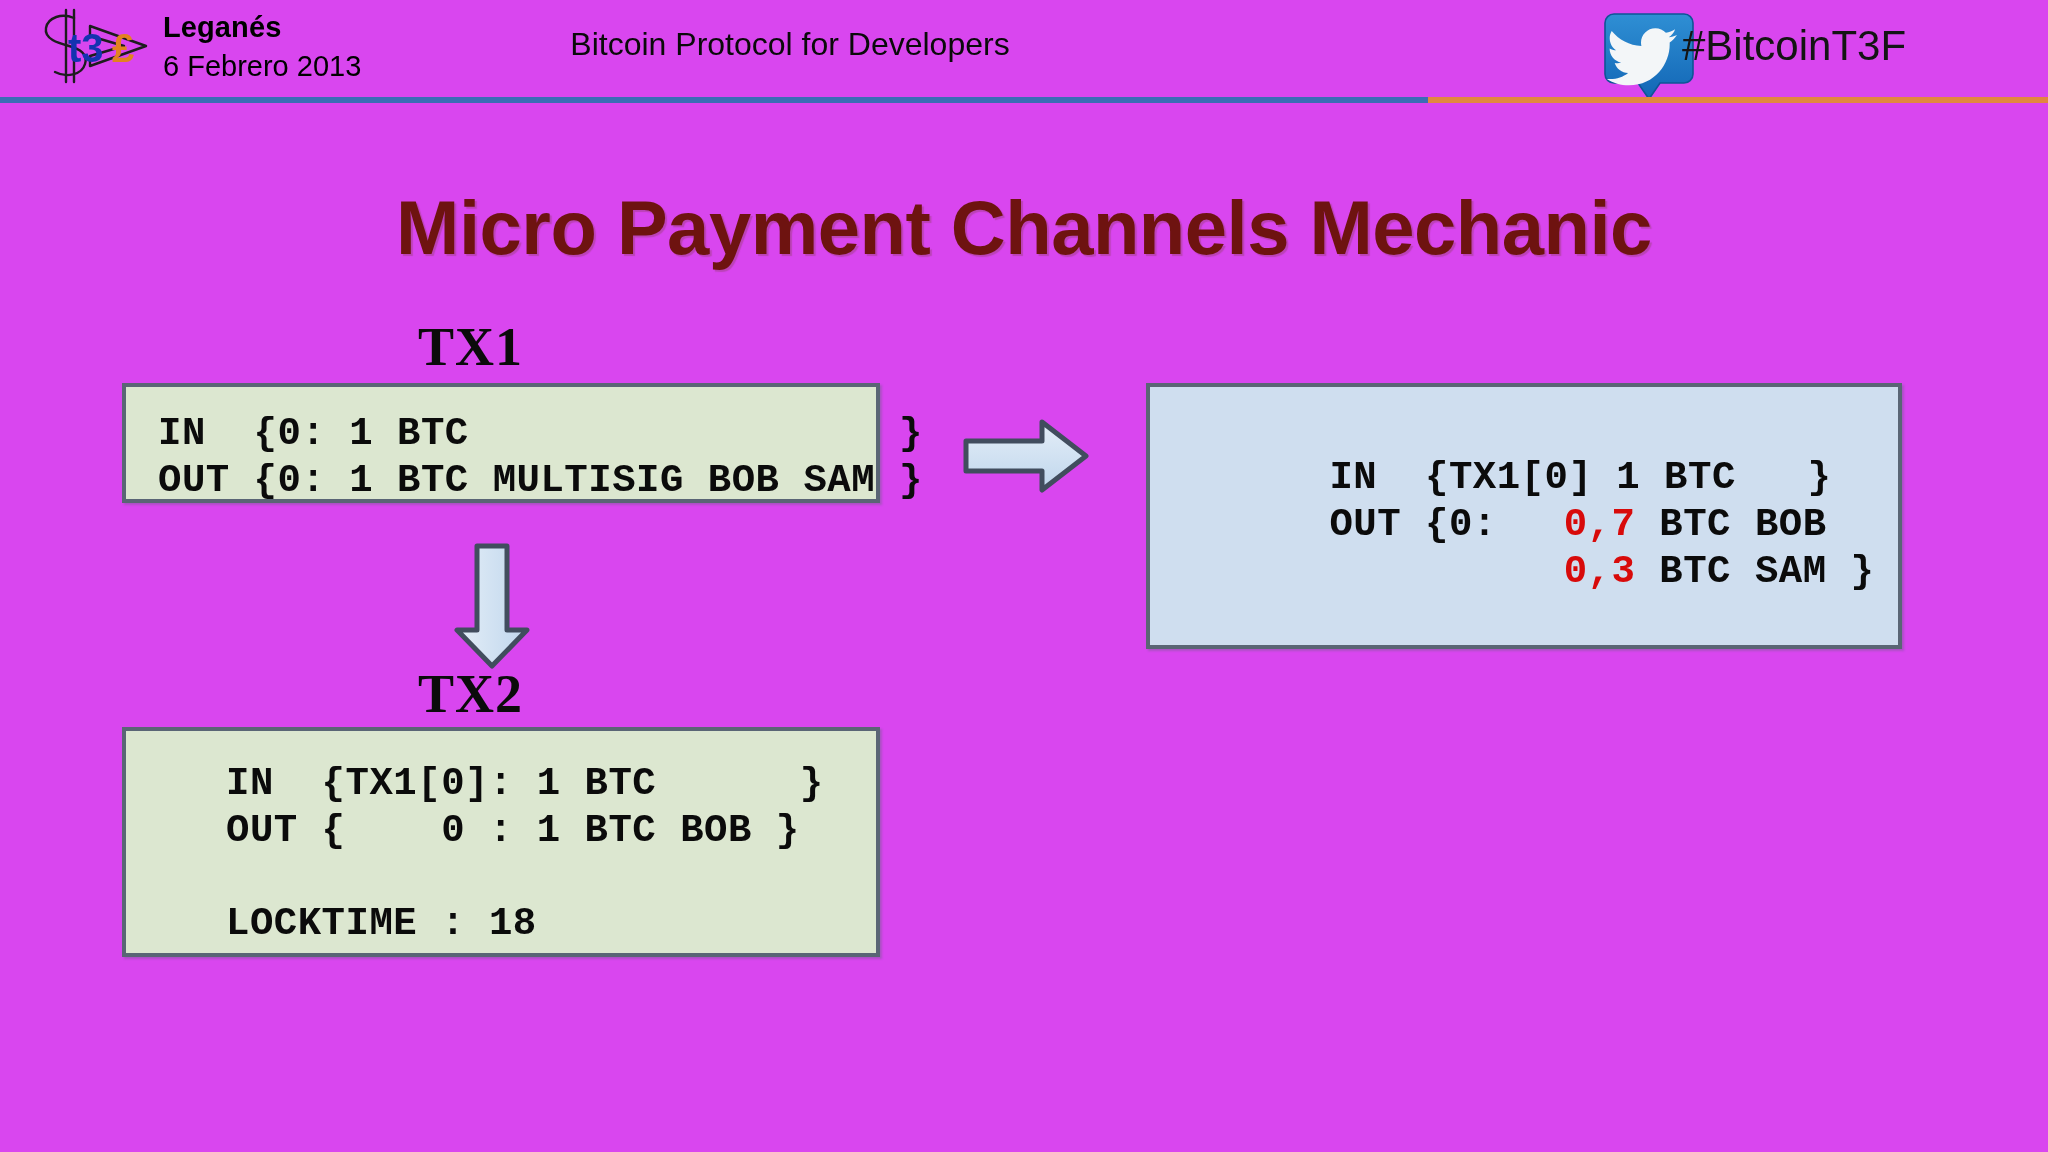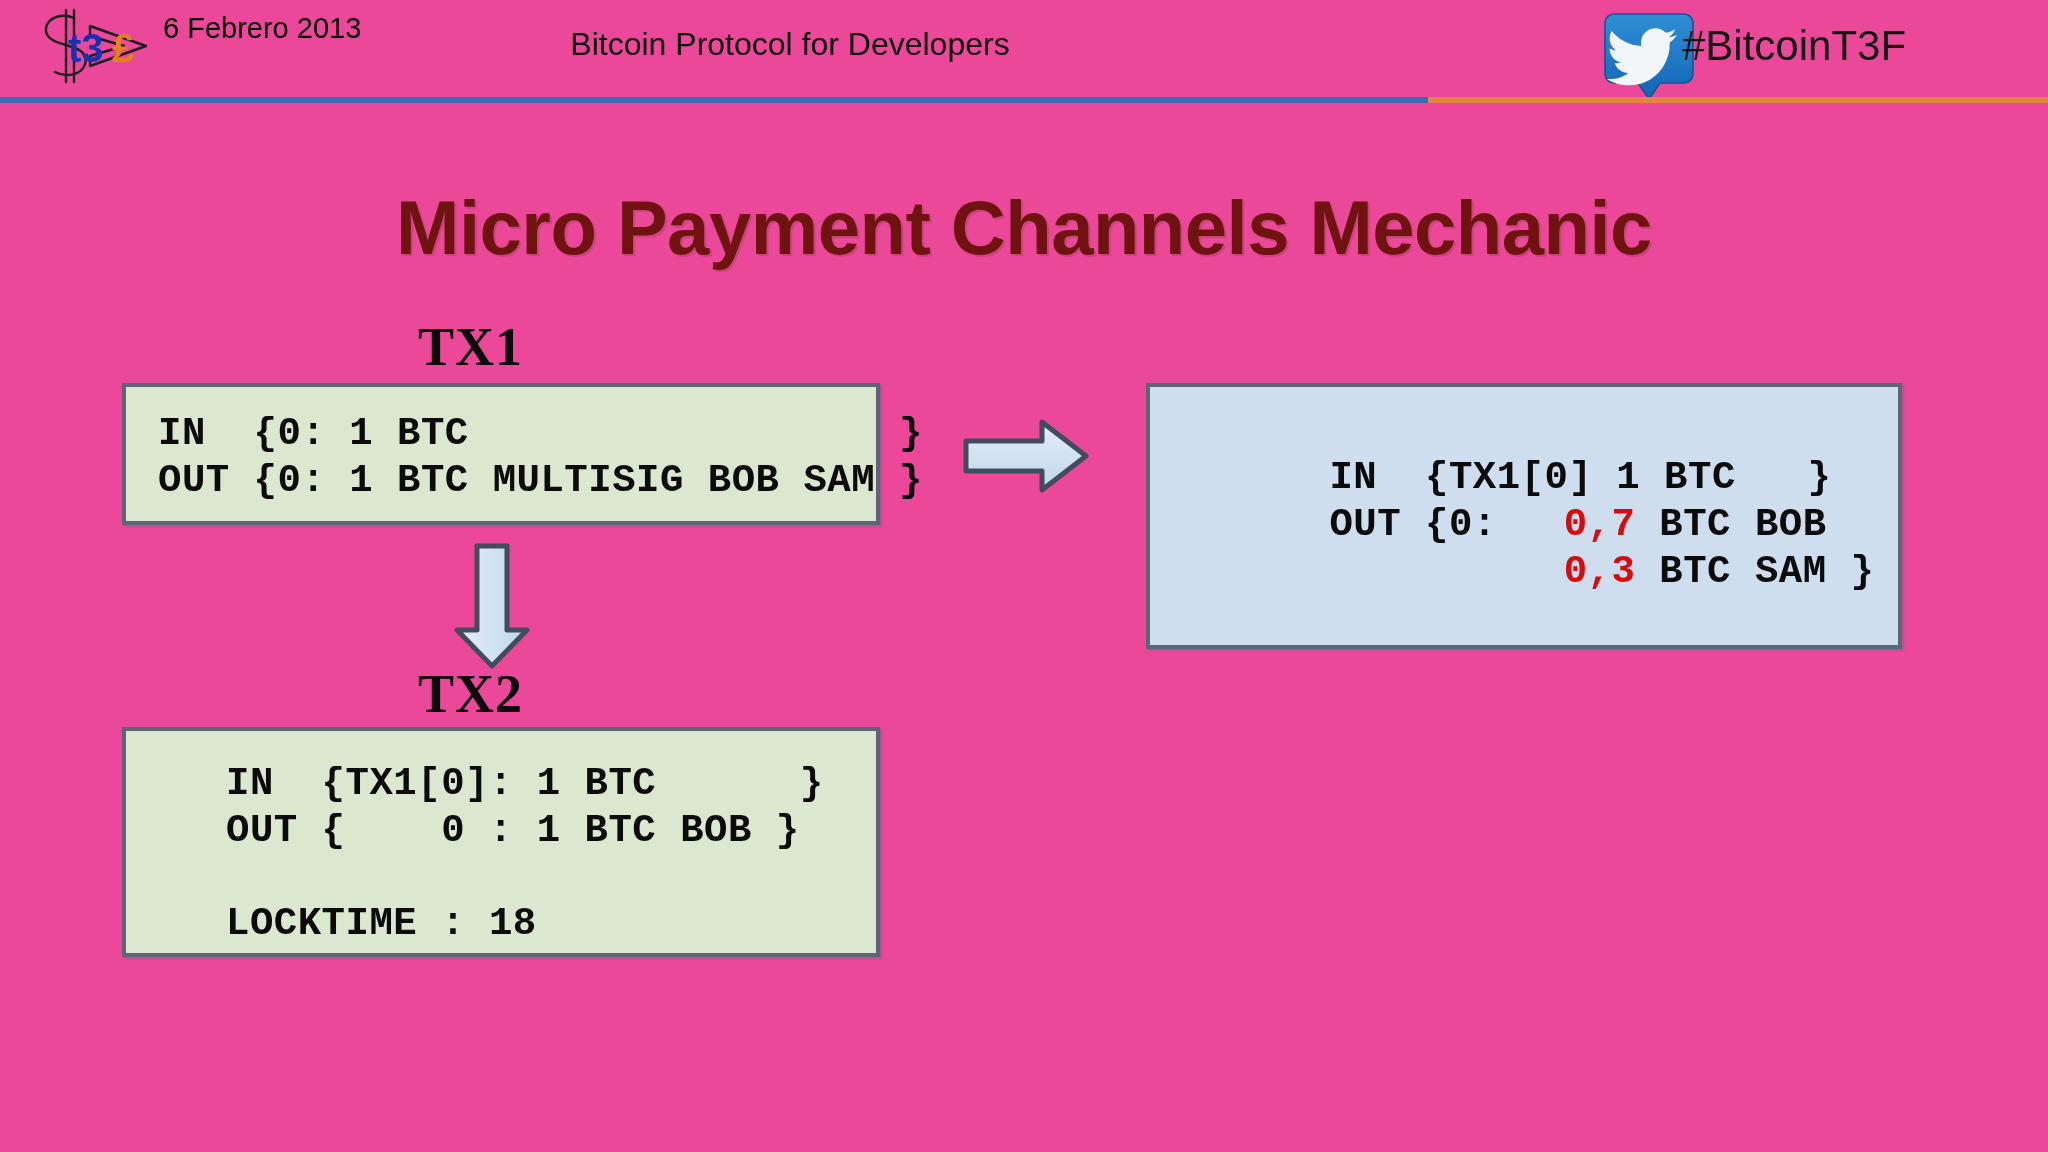--- a/index.html
+++ b/index.html
@@ -7,21 +7,21 @@
     width: 2048px;
     height: 1152px;
     background: #ffffff;
     font-family: "Liberation Sans", sans-serif;
     overflow: hidden;
   }
   #slide {
     position: relative;
     width: 2048px;
     height: 1152px;
-    background: #ec4899;
+    background: #d946ef;
   }
 
   
   #header {
     position: absolute;
     left: 0; top: 0;
     width: 2048px; height: 104px;
   }
   #logo-block {
     position: absolute;
@@ -136,21 +136,21 @@
     position: absolute;
     font-family: "Liberation Mono", "DejaVu Sans Mono", monospace;
     font-size: 39px;
     font-weight: bold;
     color: #0b0b0b;
     white-space: pre;
     letter-spacing: 0.5px;
   }
   .code-line .hl { color: #D80A0A; margin-left: 43px; }
 
-  #box-tx1 { left: 122px; top: 383px; width: 758px; height: 142px; }
+  #box-tx1 { left: 122px; top: 383px; width: 758px; height: 120px; }
   #box-tx1 .l1 { left: 32px; top: 25px; }
   #box-tx1 .l2 { left: 32px; top: 72px; }
 
   #box-tx2 { left: 122px; top: 727px; width: 758px; height: 230px; }
   #box-tx2 .l1 { left: 100px; top: 31px; }
   #box-tx2 .l2 { left: 100px; top: 78px; }
   #box-tx2 .l3 { left: 100px; top: 171px; }
 
   #box-result { left: 1146px; top: 383px; width: 756px; height: 266px; padding-left: 37px; }
   #box-result .l1 { left: 36px; top: 25px; }
@@ -185,20 +185,21 @@
           <path d="M46 6 L46 78"></path>
 
           <path d="M62 22 L118 42 L62 62 L62 52 L96 42 L62 32 Z"></path>
         </g>
         <text x="40" y="58" font-family="'Liberation Sans', sans-serif" font-size="40" font-weight="bold" fill="#1433B0">t3</text>
         <text x="84" y="58" font-family="'Liberation Sans', sans-serif" font-size="40" font-weight="bold" fill="#E2821F">£</text>
       </svg>
     </div>
 
     <div id="org-block">
+      <div id="org-city">Leganés</div>
       <div id="org-date">6 Febrero 2013</div>
     </div>
 
     <div id="header-title">Bitcoin Protocol for Developers</div>
 
     <div id="twitter-block">
       <div id="twitter-icon">
         <svg width="94" height="94" viewBox="0 0 94 94" aria-hidden="true">
           <defs>
             <linearGradient id="twgrad" x1="0" y1="0" x2="0" y2="1">

